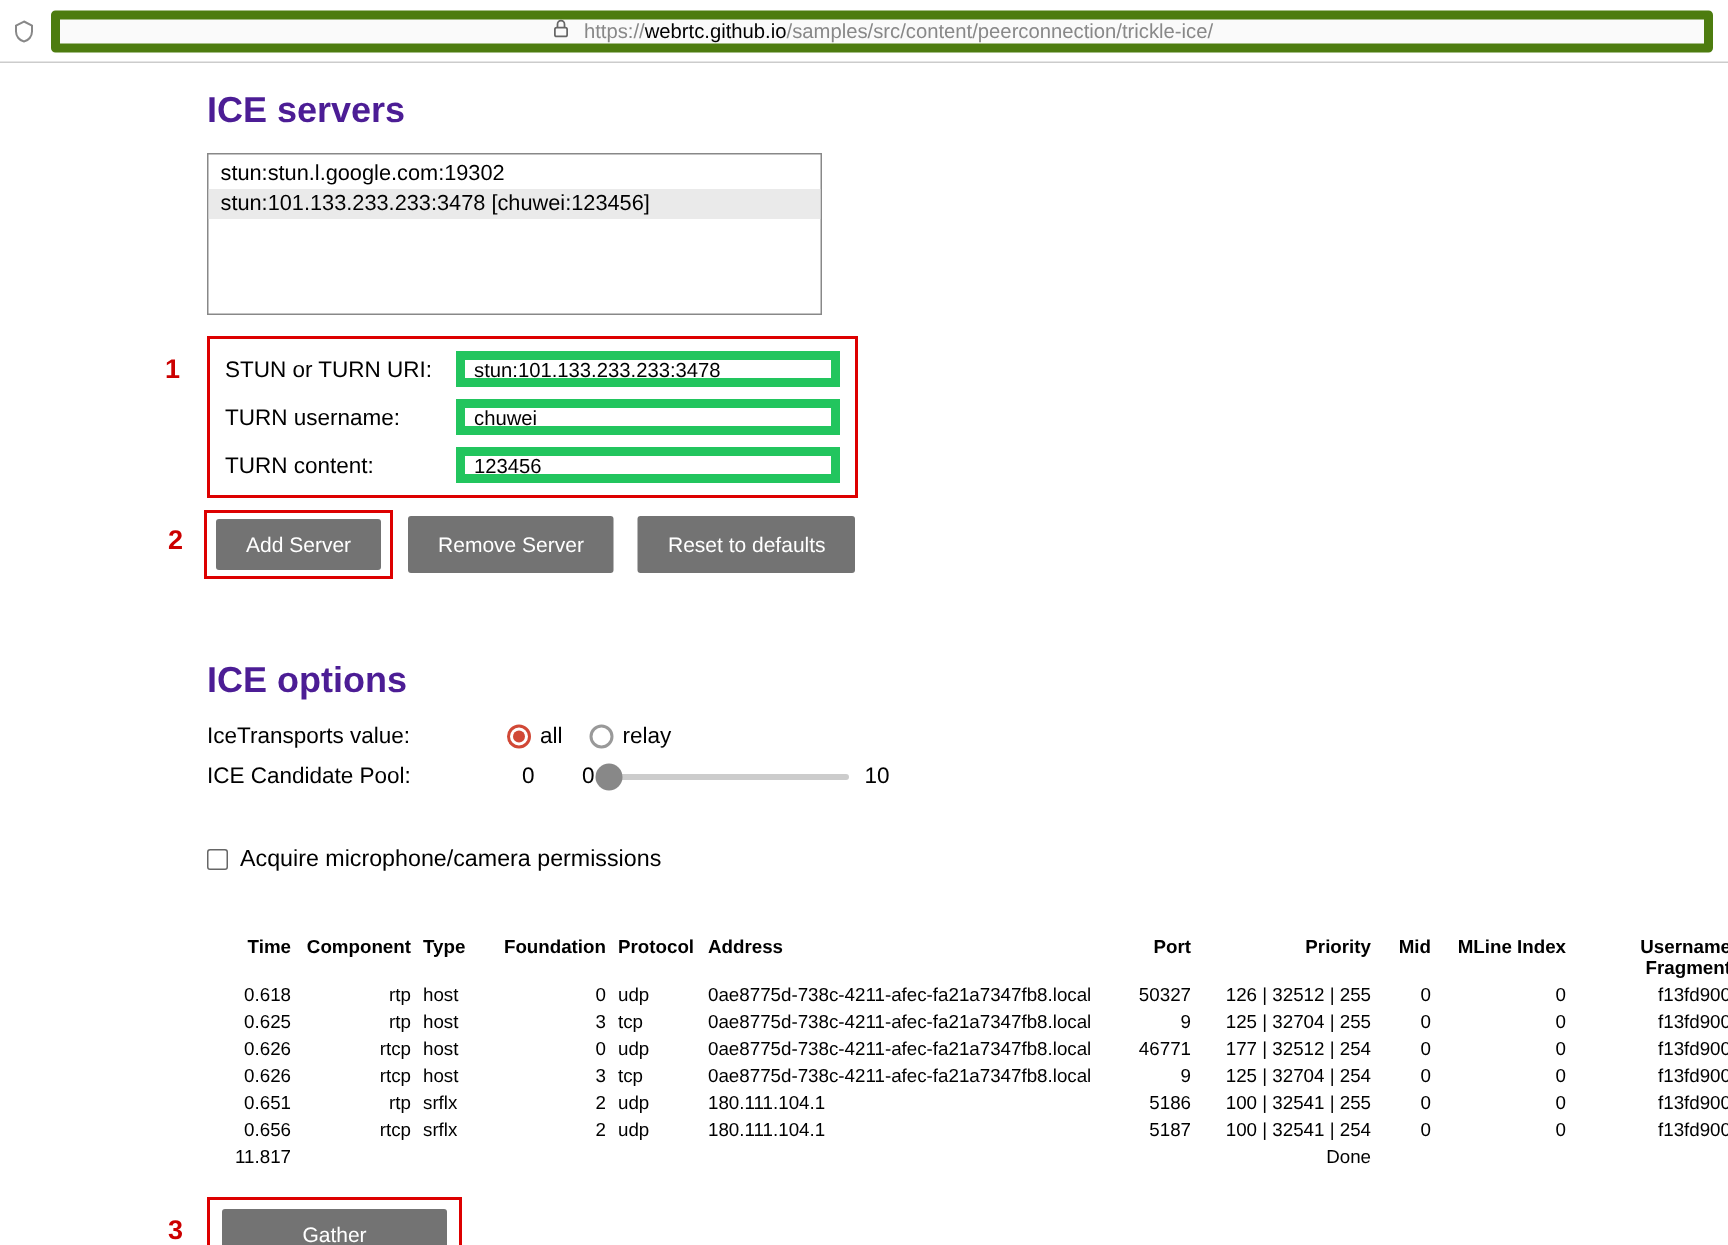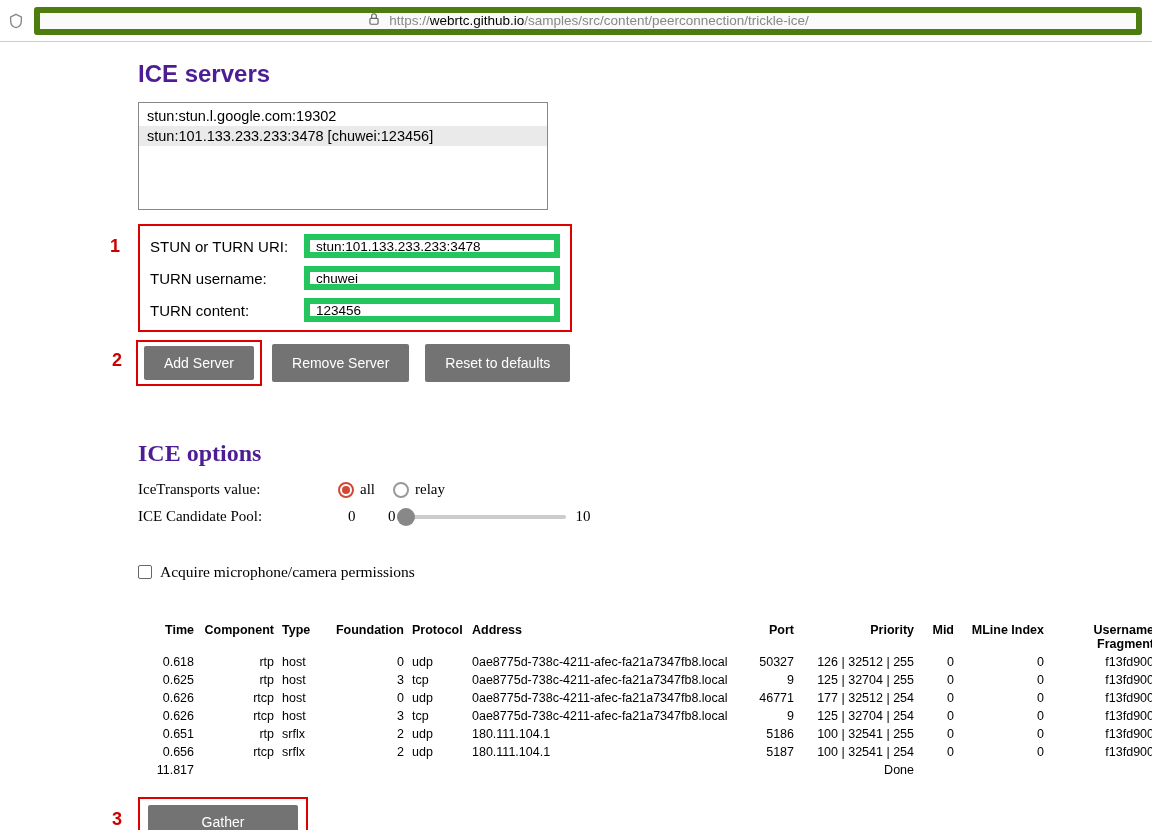--- a/index.html
+++ b/index.html
@@ -14,21 +14,21 @@
   .serverlist { width: 410px; height: 108px; border: 1px solid #888; padding: 3px 0; font-size: 14.5px; overflow: hidden; }
   .serverlist .opt { padding: 2px 8px; cursor: default; }
   .serverlist .opt.selected { background: #eaeaea; }
   .form-block { margin-top: 14px; padding: 8px 10px; width: 434px; position: relative; }
   .form-row { display: flex; align-items: center; gap: 6px; margin-bottom: 8px; }
   .form-row label { width: 148px; font-size: 15px; }
   .form-row input { flex: 1; height: 24px; border: 6px solid #22c55e; padding: 2px 6px; font-size: 13.5px; }
   .btn-row-wrap { margin-top: 6px; position: relative; }
   .btn-row { display: flex; gap: 16px; padding: 6px 4px; }
   .btn { background: #737373; color: #fff; border: none; padding: 9px 20px; font-size: 14px; cursor: pointer; border-radius: 2px; }
-  .options-sec { margin-top: 52px; font-family: Liberation Serif, serif; }
+  .options-sec { margin-top: 52px; }
   .opt-row { display: flex; align-items: center; font-size: 15px; margin-bottom: 10px; }
   .opt-row .olabel { width: 200px; }
   .radios { display: flex; align-items: center; gap: 18px; }
   .radio { display: flex; align-items: center; gap: 6px; }
   .radio-circle { width: 16px; height: 16px; border-radius: 50%; border: 2px solid #999; display: inline-flex; align-items: center; justify-content: center; }
   .radio-circle.checked { border-color: #d14836; }
   .radio-circle.checked::after { content: ""; width: 8px; height: 8px; border-radius: 50%; background: #d14836; }
   .slider-row { display: flex; align-items: center; gap: 10px; font-size: 15px; }
   .slider-row .olabel { width: 200px; }
   .slider-track { position: relative; width: 160px; height: 4px; background: #ccc; border-radius: 2px; }

